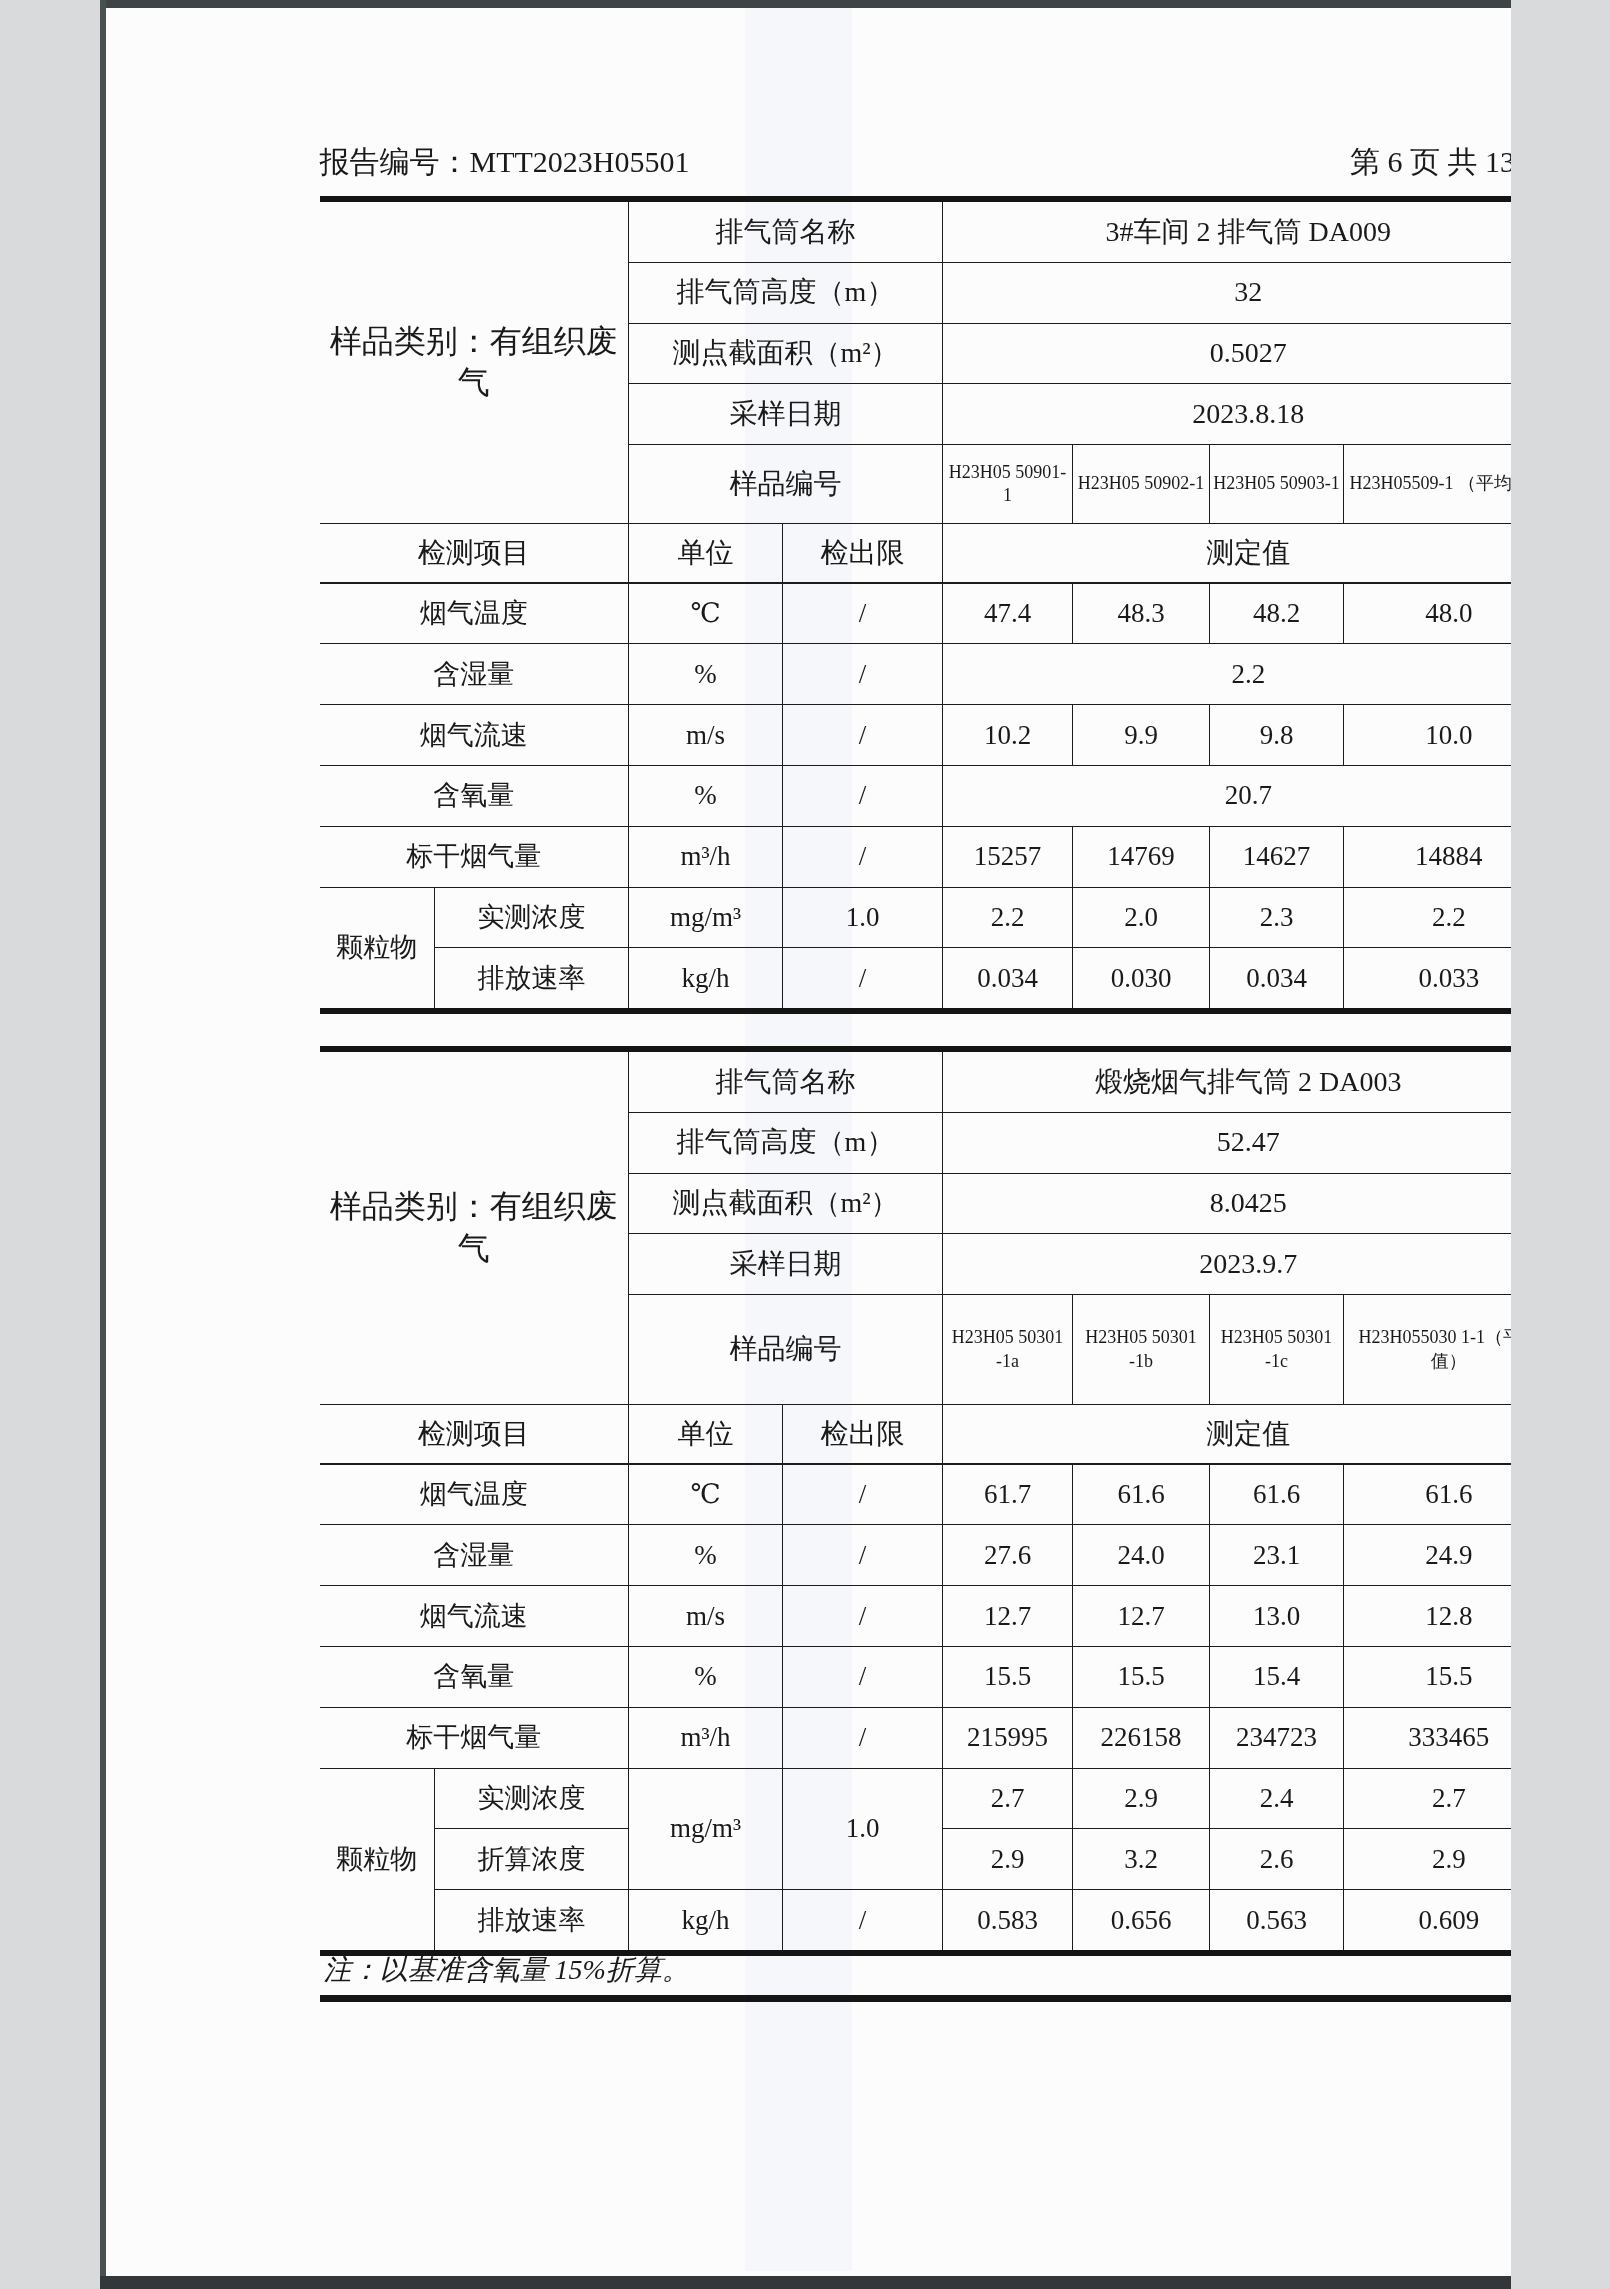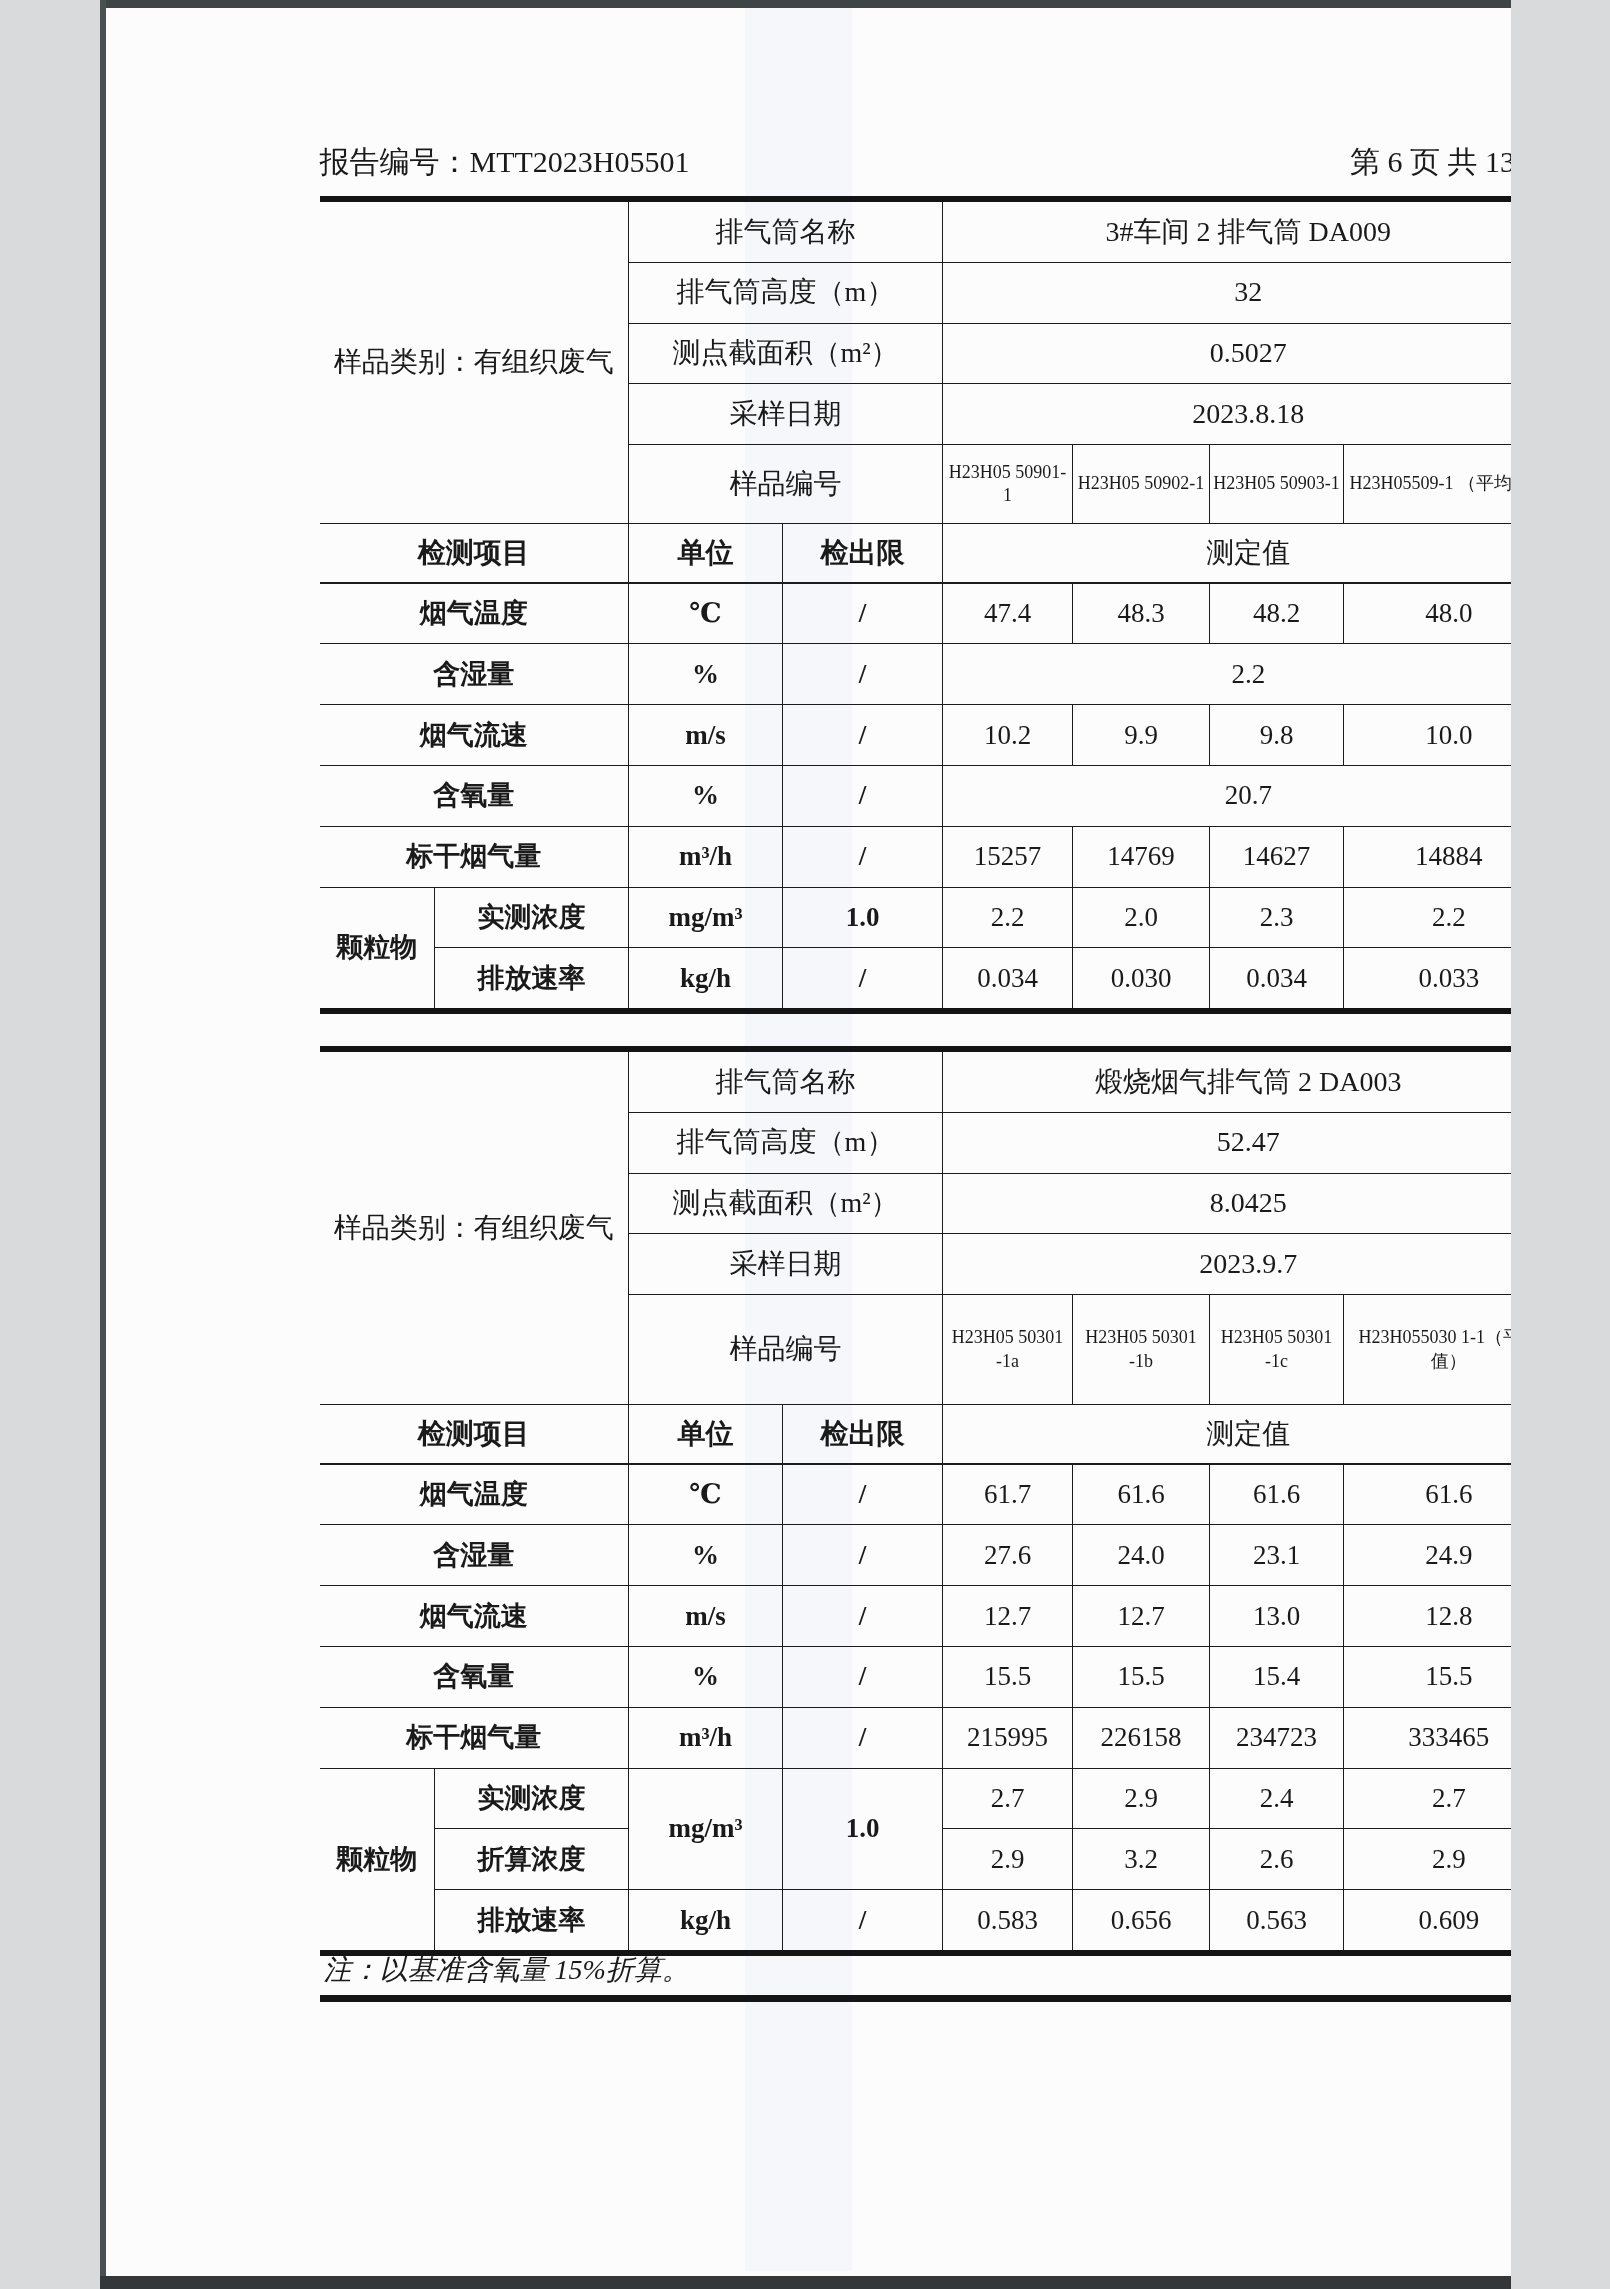--- a/index.html
+++ b/index.html
@@ -23,26 +23,26 @@
     position:absolute;left:220px;border-top:6.8px solid #141414;border-bottom:6.8px solid #141414;}
   #t1{top:196px;} #t2{top:1046px;}
   table.rpt td{border-bottom:1.9px solid #1c1c1c;text-align:center;vertical-align:middle;
     padding:1.9px 2.9px;line-height:1.3;overflow:hidden;}
   .info-r td{height:56px;font-size:28px;margin-left:16px;}
   .ids-r td{height:74px;}
   .ids-tall td{height:105px;}
   .cols-r td{height:54px;border-bottom:2.9px solid #1c1c1c !important;font-size:28px;}
   .data-r td{height:56px;}
   td.cat{border-right:1.9px solid #1c1c1c;border-bottom:6.8px solid #141414;
-    padding:0 17.5px;font-size:28px;line-height:1.55;}
+    padding:0 17.5px;font-size:32px;line-height:1.55;}
   td.lbl{border-right:1.9px solid #1c1c1c;font-size:28px;}
   .ids-r td{border-bottom:6.8px solid #141414;}
   td.idc{font-size:18px;line-height:1.35;padding:3.9px 1.9px;}
   td.idc + td.idc{border-left:1.9px solid #1c1c1c;}
-  td.item,td.sub,td.unit,td.limit,td.grp{border-right:1.9px solid #1c1c1c;font-weight:bold;}
+  td.item,td.sub,td.unit,td.limit,td.grp{border-right:1.9px solid #1c1c1c;}
   td.v + td.v{border-left:1.9px solid #1c1c1c;}
   
   .note{position:absolute;left:224px;top:1951px;font-size:28px;font-style:italic;}
   .endrule{position:absolute;left:220px;top:1995px;width:1233px;height:6.8px;background:#151515;}
   .sealmarks{position:absolute;left:1560px;top:867px;}
 </style>
 </head>
 <body>
 
 <div class="page">

